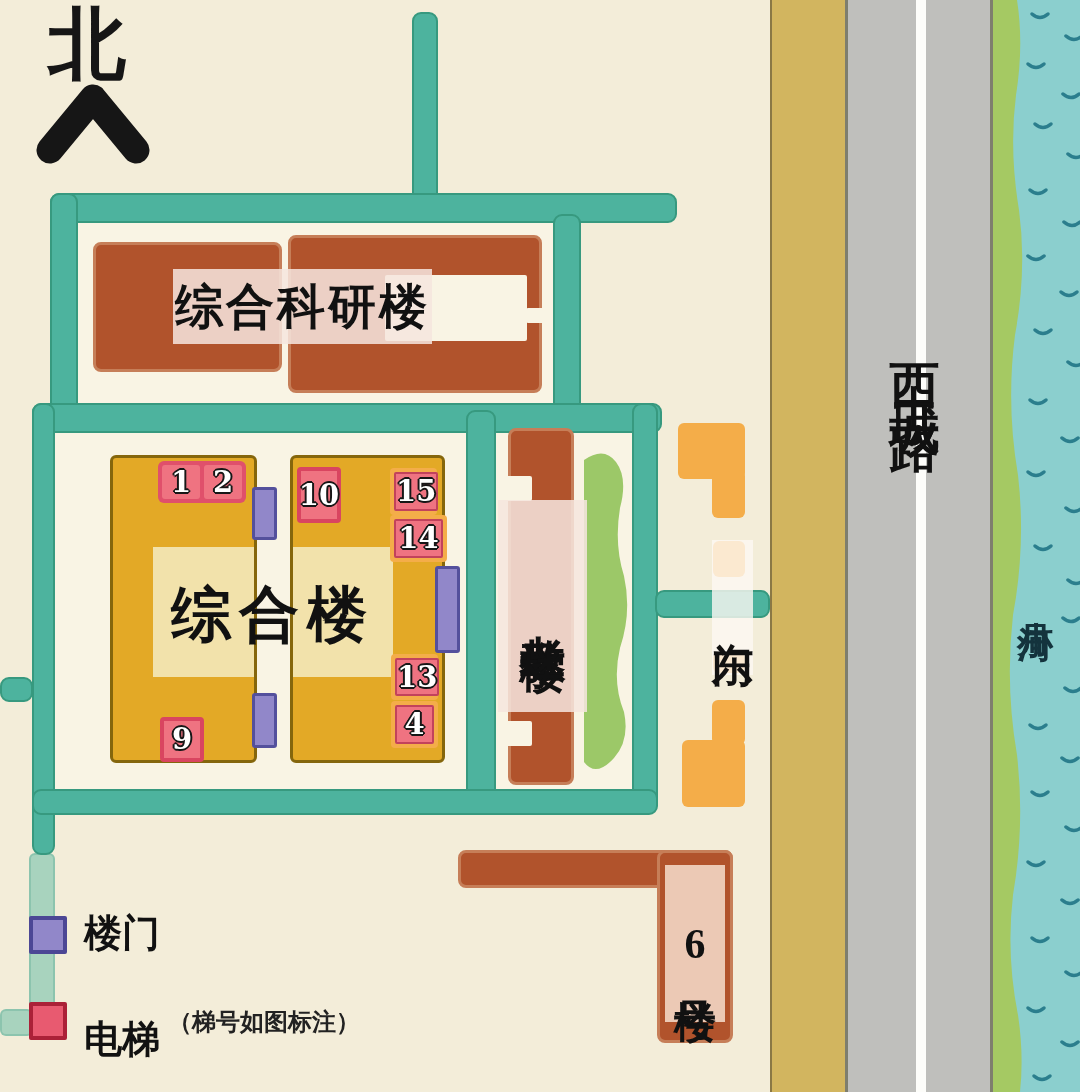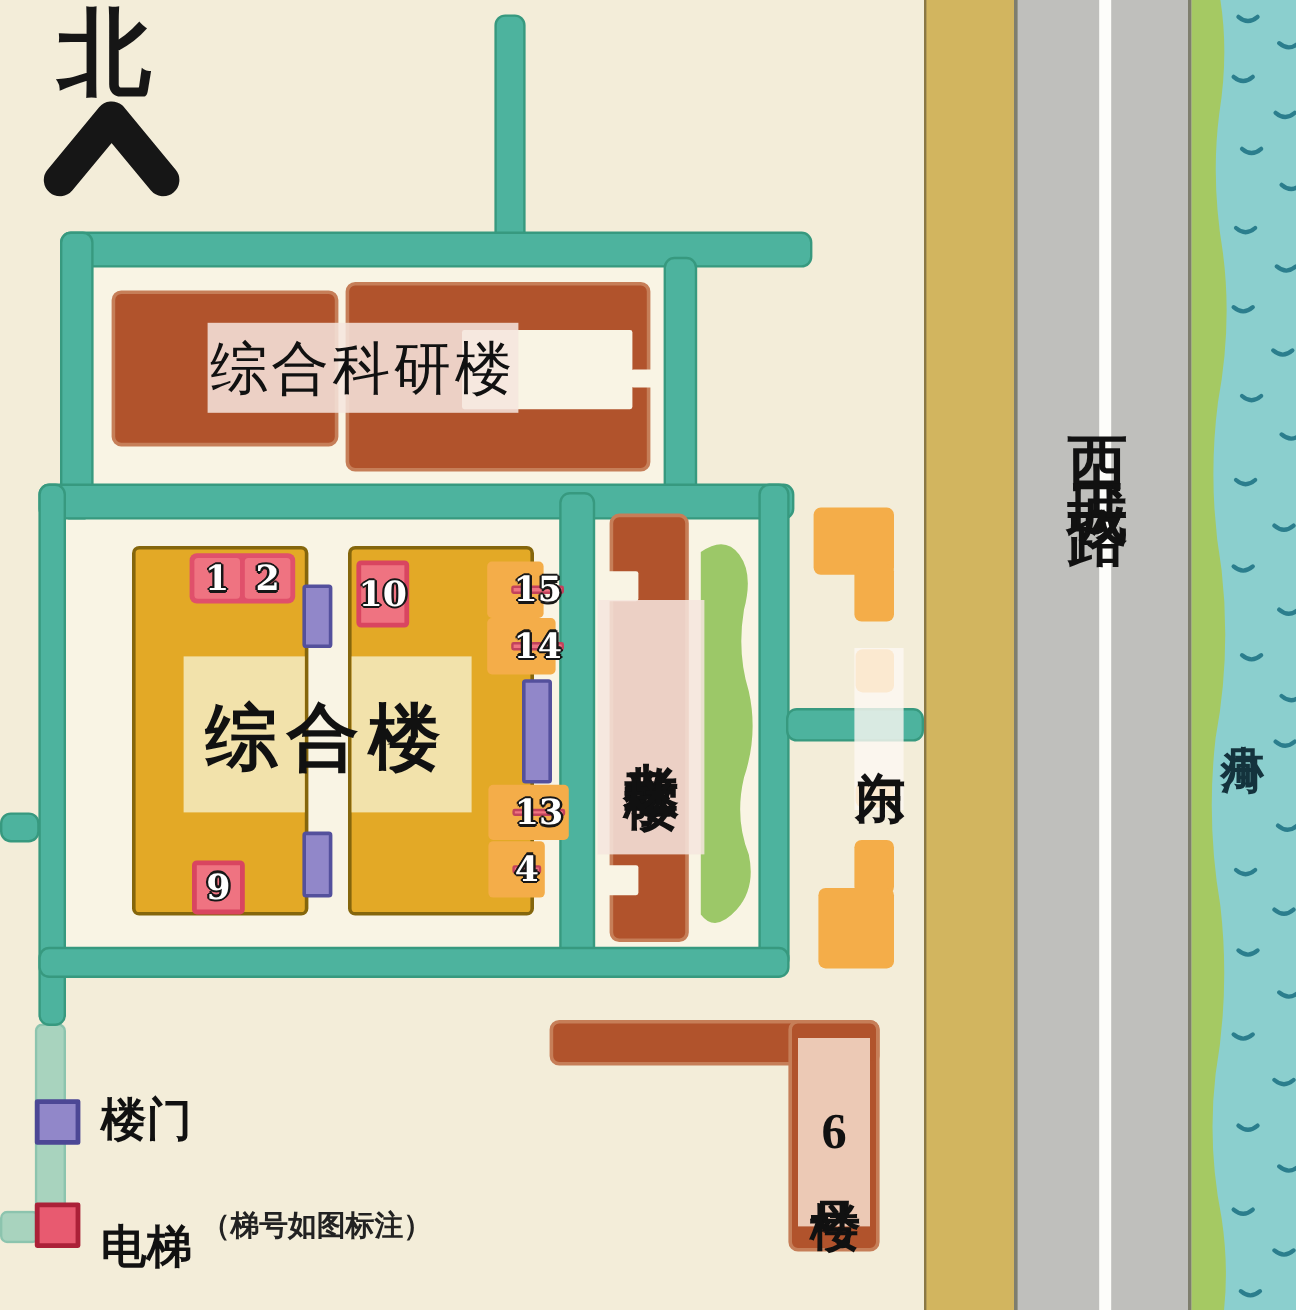--- a/index.html
+++ b/index.html
@@ -32,27 +32,27 @@
   .orange{background:var(--orange,#f4ad49);border-radius:6px;}
   
   .door{background:var(--purple,#9187c9);border:3px solid var(--purple-border,#54509c);box-sizing:border-box;border-radius:3px;}
   .elev-num{
     font-family:"DejaVu Serif","Liberation Serif",serif;font-weight:700;
     font-size:29px;color:#fff;line-height:1;
     text-shadow:-2px 0 #171717,2px 0 #171717,0 -2px #171717,0 2px #171717,
       -1px -1px #171717,1px -1px #171717,-1px 1px #171717,1px 1px #171717;
   }
   .elev-a{background:var(--pink,#ef7381);border:4px solid var(--red-border,#d94560);box-sizing:border-box;border-radius:4px;display:flex;align-items:center;justify-content:center;}
-  .elev-b{background:var(--orange,#f4ad49);box-sizing:border-box;border-radius:4px;padding:20px;display:flex;margin-left:16px;}
+  .elev-b{background:var(--orange,#f4ad49);box-sizing:border-box;border-radius:4px;padding:4px;display:flex;}
   .elev-b .inner{flex:1;background:var(--pink,#ef7381);border:2px solid #c2425c;border-radius:2px;display:flex;align-items:center;justify-content:center;}
   .elev-pair{background:var(--pink-border,#e0506b);border-radius:6px;padding:4px;display:flex;gap:4px;box-sizing:border-box;}
   .elev-pair .cell{flex:1;background:var(--pink,#ef7381);border-radius:3px;display:flex;align-items:center;justify-content:center;}
   
   .label-box{background:var(--label-bg,rgba(246,229,222,0.86));display:flex;align-items:center;justify-content:center;color:#111;}
-  .research-label{left:173px;top:269px;width:259px;height:75px;font-size:48px;font-weight:400;letter-spacing:3px;}
+  .research-label{left:173px;top:269px;width:259px;height:75px;font-size:48px;font-weight:700;letter-spacing:3px;}
   .main-label{left:150px;top:581px;width:246px;height:68px;font-size:60px;font-weight:700;letter-spacing:8px;display:flex;align-items:center;justify-content:center;color:#111;}
   .teach-label{left:498px;top:500px;width:89px;height:212px;font-size:46px;font-weight:600;letter-spacing:4px;}
   .gate-label{left:712px;top:540px;width:41px;height:135px;background:rgba(252,248,242,0.8);font-size:42px;font-weight:600;}
   .b6-label{left:665px;top:865px;width:60px;height:157px;background:#ecc9b5;font-size:42px;font-weight:600;}
   
   .north-char{left:48px;top:6px;font-size:78px;font-weight:700;color:#161616;line-height:1;}
   .legend-swatch{box-sizing:border-box;border-radius:2px;}
   .legend-door{left:29px;top:916px;width:38px;height:38px;background:var(--purple,#9187c9);border:4px solid #4c4795;}
   .legend-elev{left:29px;top:1002px;width:38px;height:38px;background:#e85a70;border:4px solid #ab2138;}
   .legend-text{font-family:"DejaVu Sans","Liberation Sans",sans-serif;font-weight:700;font-size:38px;color:#111;line-height:1;}
@@ -171,21 +171,21 @@
   <div class="abs elev-b" style="left:390px;top:468px;width:47px;height:47px;">
     <div class="inner">
         <span class="elev-num">15</span>
       </div>
   </div>
   <div class="abs elev-b" style="left:390px;top:515px;width:57px;height:47px;">
     <div class="inner">
         <span class="elev-num">14</span>
       </div>
   </div>
-  <div class="abs elev-b" style="left:391px;top:654px;width:67px;height:46px;">
+  <div class="abs elev-b" style="left:391px;top:654px;width:47px;height:46px;">
     <div class="inner">
         <span class="elev-num">13</span>
       </div>
   </div>
   <div class="abs elev-b" style="left:391px;top:701px;width:47px;height:47px;">
     <div class="inner">
         <span class="elev-num">4</span>
       </div>
   </div>
   <div class="abs elev-a" style="left:160px;top:717px;width:44px;height:45px;">

